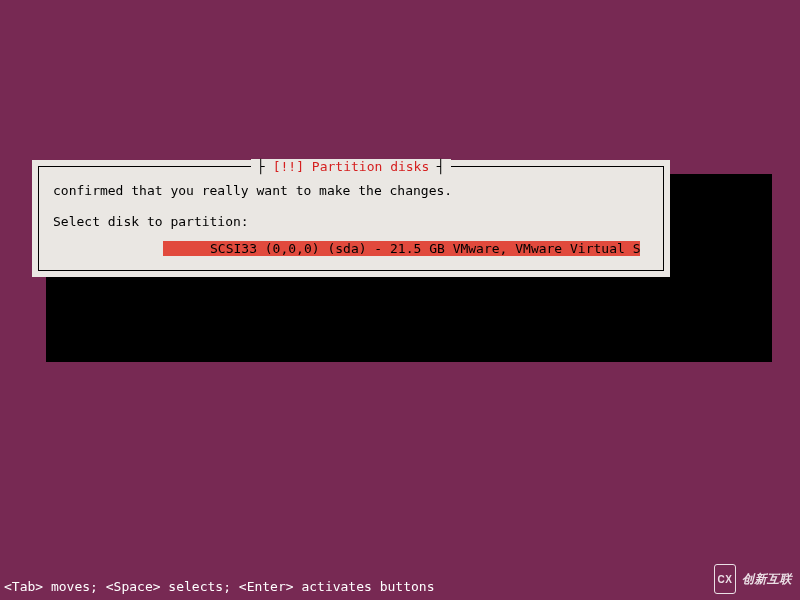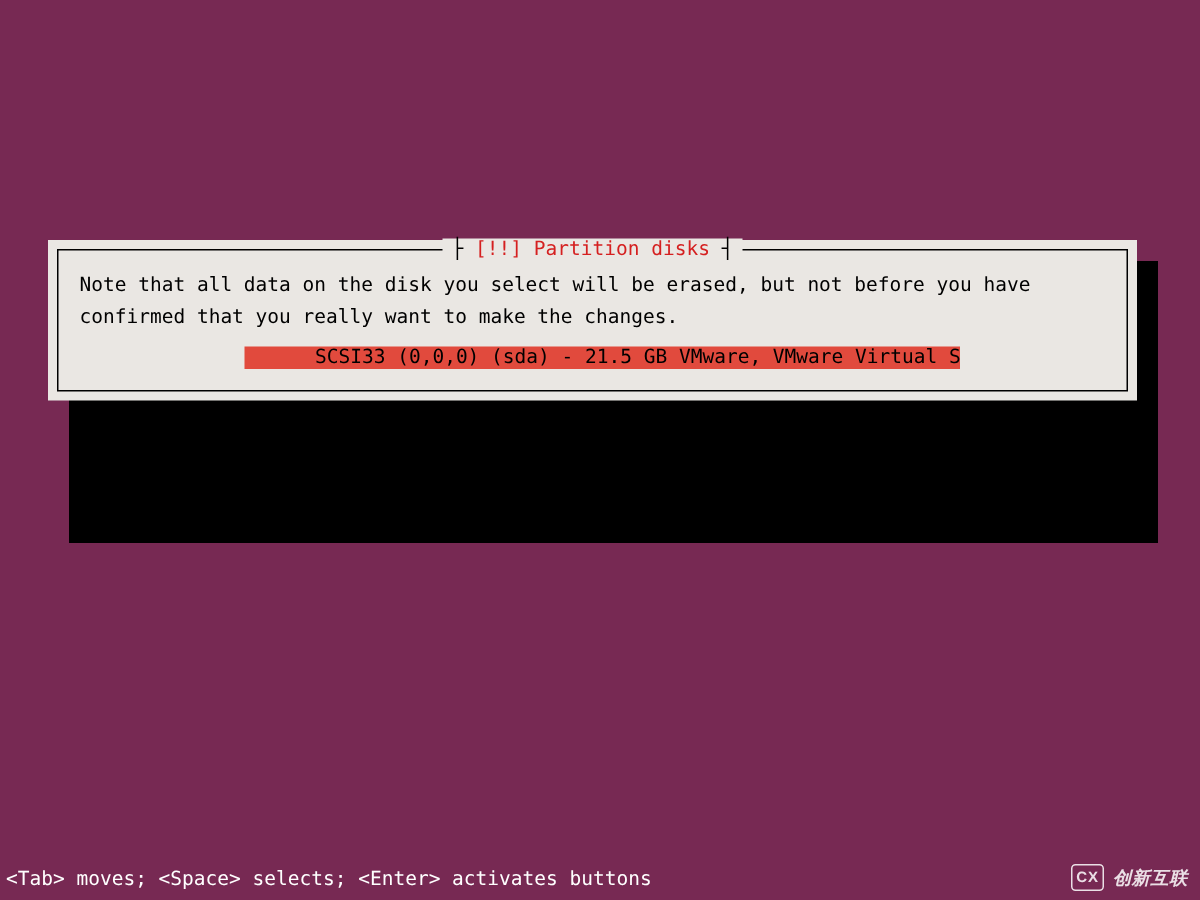--- a/index.html
+++ b/index.html
@@ -22,21 +22,21 @@
       left: 46px;
       top: 174px;
       width: 726px;
       height: 188px;
       background: #000;
     }
     .dialog {
       position: absolute;
       left: 32px;
       top: 160px;
-      width: 726px;
+      width: 638px;
       background: #eae7e3;
       padding: 6px;
     }
     .dialog-inner {
       border: 1px solid #000;
       padding: 10px 14px 14px 14px;
       position: relative;
     }
     .dialog-title-wrap {
       position: absolute;
@@ -102,42 +102,42 @@
       align-items: center;
       gap: 6px;
     }
     .watermark .logo {
       display: inline-flex;
       align-items: center;
       justify-content: center;
       border: 1.5px solid #fff;
       border-radius: 3px;
       width: 22px;
-      height: 18px;
+      height: 30px;
       font-weight: bold;
       font-size: 10px;
     }
     .watermark .logo-text {
       font-style: italic;
       font-weight: bold;
     }
   </style>
 </head>
 <body>
 
 <div class="dialog-shadow"></div>
 
 <div class="dialog">
   <div class="dialog-inner">
     <div class="dialog-title-wrap">
       <span class="dialog-title">├ <span class="title-bang">[!!]</span> <span class="title-text">Partition disks</span> ┤</span>
     </div>
 
-    <div class="body-text">Note that all data on the disk you select will be erased, but not before you have</div>
     <div class="body-text">confirmed that you really want to make the changes.</div>
+    <div class="body-text" style="margin-top:16px">Select disk to partition:</div>
 
     <div class="disk-row">
       <span class="disk-item">SCSI33 (0,0,0) (sda) - 21.5 GB VMware, VMware Virtual S</span>
     </div>
 
   </div>
 </div>
 
 <div class="footer-help">&lt;Tab&gt; moves; &lt;Space&gt; selects; &lt;Enter&gt; activates buttons</div>
 

